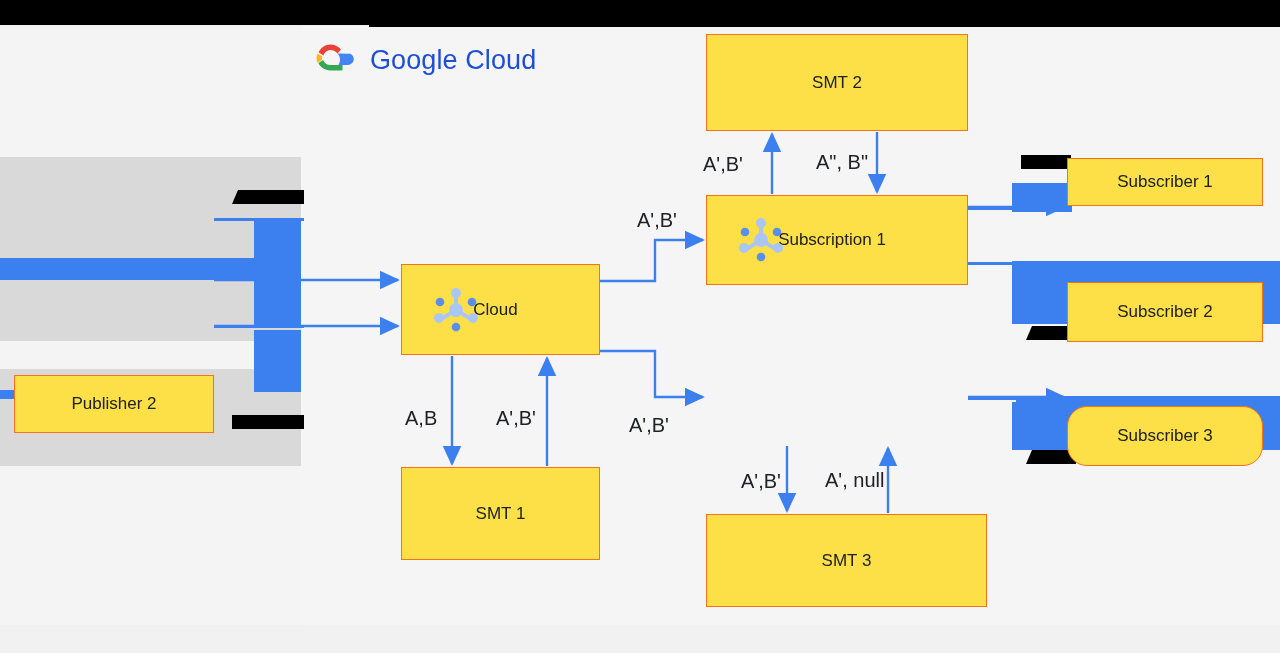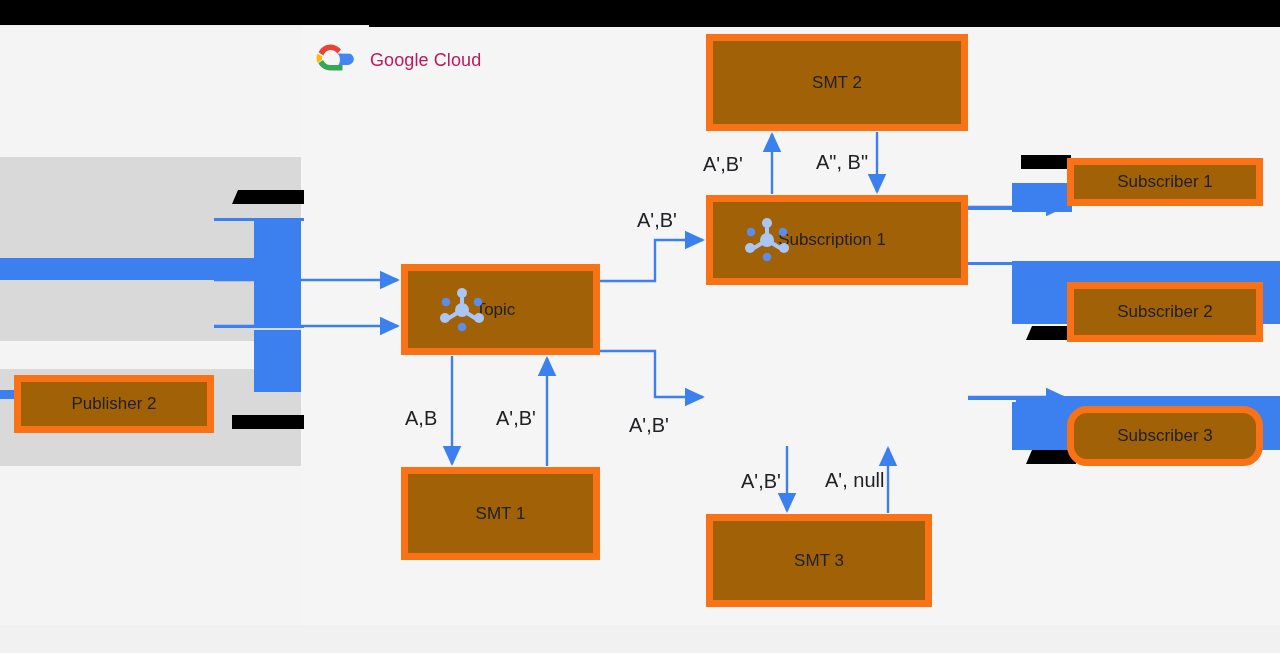--- a/index.html
+++ b/index.html
@@ -56,58 +56,58 @@
        clip-path:polygon(6px 0,100% 0,100% 100%,0 100%);}
   .rd2{left:232px;top:415px;width:72px;height:14px;}
   .rd3{left:1021px;top:155px;width:50px;height:14px;}
   .rd4{left:1026px;top:326px;width:50px;height:14px;
        clip-path:polygon(6px 0,100% 0,100% 100%,0 100%);}
   .rd5{left:1026px;top:450px;width:50px;height:14px;
        clip-path:polygon(6px 0,100% 0,100% 100%,0 100%);}
 
   
   .node{
-    position:absolute;background:#a16207;border:7px solid #f97316;
+    position:absolute;background:#fde047;border:1px solid #f97316;
     box-sizing:border-box;display:flex;align-items:center;
     color:#202124;font-size:17px;
   }
   .node .lbl{flex:1;text-align:center;}
   .node.with-icon .lbl{text-align:center;padding-right:10px;}
   .pubsub-ico{position:absolute;left:26px;top:50%;transform:translateY(-50%);
               width:56px;height:56px;}
 
   .n-pub1{left:14px;top:191px;width:200px;height:58px;}
   .n-pub2{left:14px;top:375px;width:200px;height:58px;}
   .n-topic{left:401px;top:264px;width:199px;height:91px;}
   .n-sub1{left:706px;top:195px;width:262px;height:90px;}
   .n-sub2{left:706px;top:351px;width:262px;height:94px;}
   .n-smt1{left:401px;top:467px;width:199px;height:93px;}
   .n-smt2{left:706px;top:34px;width:262px;height:97px;}
-  .n-smt3{left:706px;top:514px;width:226px;height:93px;}
+  .n-smt3{left:706px;top:514px;width:281px;height:93px;}
   .n-subr1{left:1067px;top:158px;width:196px;height:48px;}
   .n-subr2{left:1067px;top:282px;width:196px;height:60px;}
   .n-subr3{left:1067px;top:406px;width:196px;height:60px;border-radius:20px;}
 
   
   .edges{position:absolute;left:0;top:0;width:1280px;height:653px;pointer-events:none;}
 
   
   .elabel{position:absolute;font-size:20px;color:#202124;white-space:nowrap;}
   .el-t2s1{left:637px;top:209px;}
   .el-s1smt2up{left:703px;top:153px;}
   .el-smt2s1dn{left:816px;top:151px;}
   .el-ab{left:405px;top:407px;}
   .el-apbp-up{left:496px;top:407px;}
   .el-t2s2{left:629px;top:414px;}
   .el-s2smt3{left:741px;top:470px;}
   .el-smt3s2{left:825px;top:469px;text-align:center;}
 
   
   .gcloud{position:absolute;left:310px;top:41px;display:flex;align-items:center;gap:14px;}
-  .gcloud .word{font-size:18px;color:#be185d;letter-spacing:.1px;}
+  .gcloud .word{font-size:27px;color:#1d4ed8;letter-spacing:.1px;}
 </style>
 </head>
 <body>
 
 <div class="page">
 
   <div class="bg-outer"></div>
   <div class="bg-canvas"></div>
   <div class="bg-canvas-r"></div>
   <div class="bg-bottom"></div>
@@ -209,21 +209,21 @@
         <line x1="28" y1="28" x2="15" y2="36"></line>
       </g>
       <circle cx="28" cy="28" r="7" fill="#aac6f7"></circle>
       <circle cx="28" cy="11" r="5" fill="#aac6f7"></circle>
       <circle cx="28" cy="45" r="4.3" fill="#5b8def"></circle>
       <circle cx="12" cy="20" r="4.3" fill="#5b8def"></circle>
       <circle cx="44" cy="20" r="4.3" fill="#5b8def"></circle>
       <circle cx="11" cy="36" r="5" fill="#aac6f7"></circle>
       <circle cx="45" cy="36" r="5" fill="#aac6f7"></circle>
     </svg>
-    <span class="lbl">Topic</span>
+    <span class="lbl">Cloud</span>
   </div>
 
   <div class="node n-smt1">
     <span class="lbl">SMT 1</span>
   </div>
 
   <div class="node n-smt2">
     <span class="lbl">SMT 2</span>
   </div>
 

